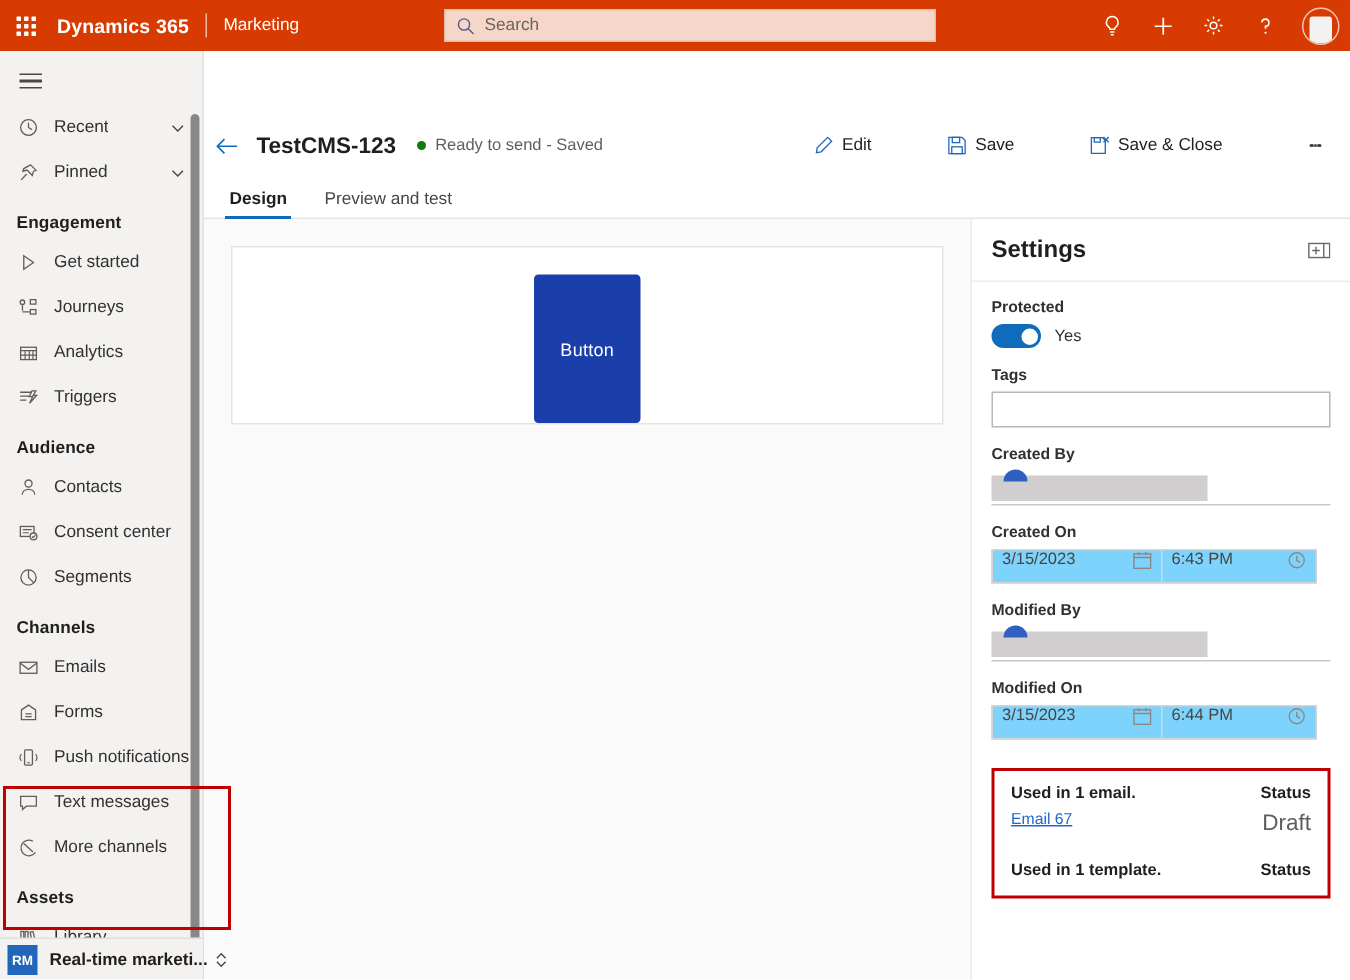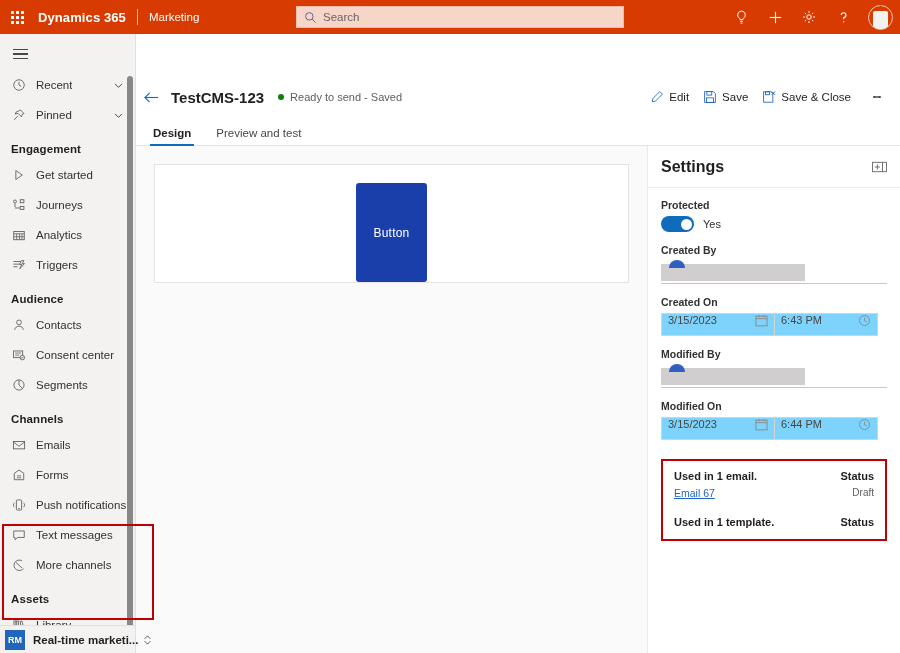--- a/index.html
+++ b/index.html
@@ -178,21 +178,21 @@
     font-size: 15px; font-weight: bold; color: #201f1e;
     margin-left: 9px; white-space: nowrap;
   }
   .status-dot {
     width: 6px; height: 6px; border-radius: 50%;
     background: #107c10; margin-left: 14px; flex-shrink: 0;
   }
   .status-txt {
     font-size: 11px; color: #605e5c; margin-left: 6px; white-space: nowrap;
   }
-  .cmd-actions { margin-left: auto; display: flex; align-items: center; }
+  .cmd-actions { margin-left: auto; display: flex; align-items: center; gap: 36px; }
   .cmd-btn {
     display: flex; align-items: center; height: 28px;
     padding: 0 7px; cursor: pointer; color: #201f1e;
     font-size: 11.5px; white-space: nowrap;
   }
   .cmd-btn .ci { display: flex; margin-right: 5px; }
   .cmd-more {
     width: 26px; height: 28px; display: flex; align-items: center;
     justify-content: center; cursor: pointer; margin-left: 6px;
   }
@@ -313,21 +313,21 @@
   }
   .usage-row {
     display: flex; align-items: baseline; justify-content: space-between;
   }
   .usage-title { font-size: 11px; font-weight: bold; color: #201f1e; }
   .usage-status-h { font-size: 11px; font-weight: bold; color: #201f1e; }
   .usage-link {
     font-size: 10.5px; color: #2266cc; text-decoration: underline;
     cursor: pointer;
   }
-  .usage-status { font-size: 10px; color: #605e5c; }
+  .usage-status { font-size: 15px; color: #605e5c; }
   .usage-sub { display: flex; justify-content: space-between; margin-top: 5px; }
   .usage-gap { height: 17px; }
 </style>
 </head>
 <body>
 
 <div class="suitebar">
   <div class="waffle">
     <div class="waffle-grid">
       <i></i>
@@ -679,20 +679,24 @@
           <div class="fld">
             <span class="fld-lbl">Protected</span>
             <div class="toggle-row">
               <div class="toggle">
                   <i></i>
                 </div>
               <span class="toggle-val">Yes</span>
             </div>
           </div>
 
+          <div class="fld">
+            <span class="fld-lbl">Tags</span>
+            <input class="txt-input" type="text" value="" style="">
+          </div>
 
           <div class="fld">
             <span class="fld-lbl">Created By</span>
             <div class="lookup">
               <span class="redact"></span>
               <span class="redact-blob"></span>
             </div>
           </div>
 
           <div class="fld">

